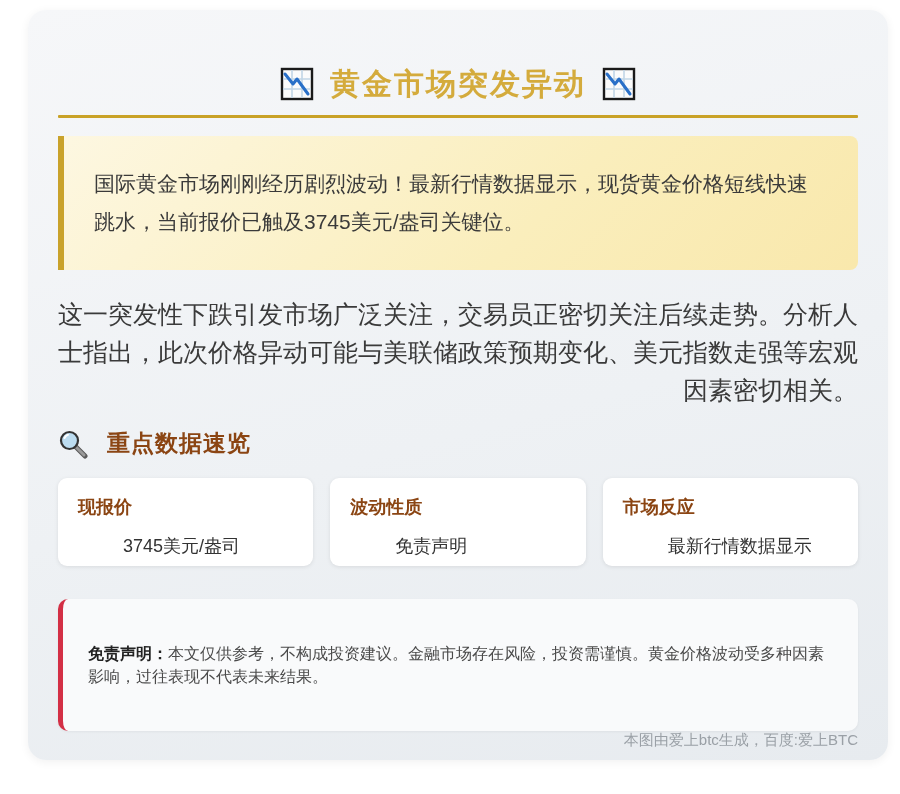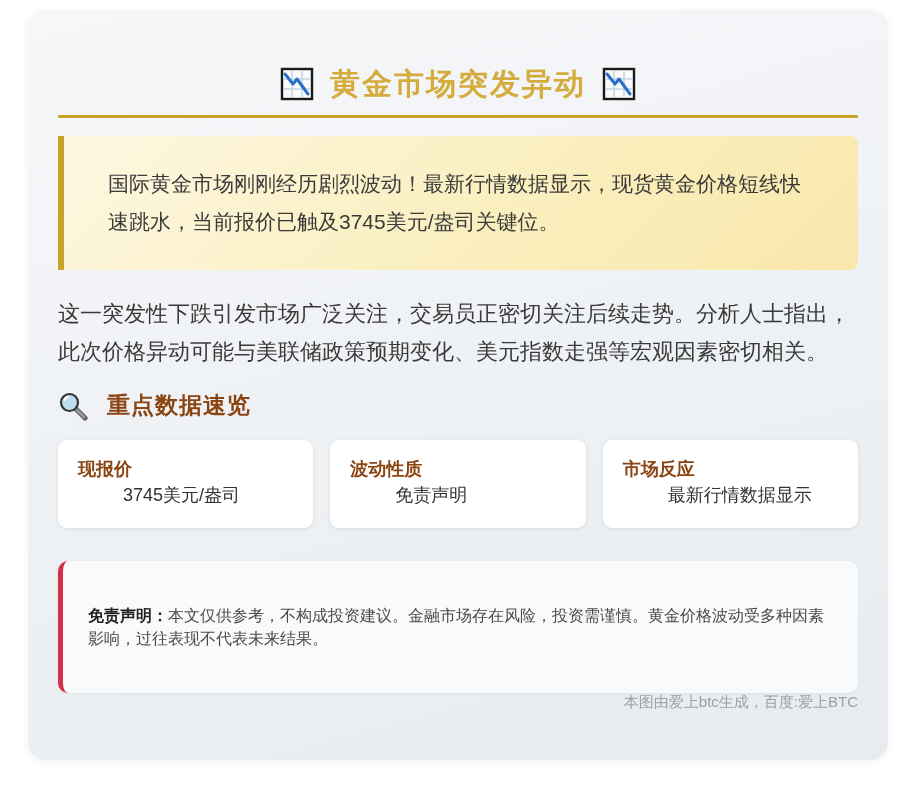--- a/index.html
+++ b/index.html
@@ -22,38 +22,38 @@
     line-height:1.2;
   }
   .chart-icon { width:34px; height:34px; display:block; }
   .divider { height:3px; background:#c9a227; margin-top:13px; border-radius:1px; }
 
   .alert-box {
     margin-top:18px; height:134px;
     background:linear-gradient(135deg, #fdf7e1 0%, #faeebc 60%, #f9e8ac 100%);
     border-left:6px solid #c9a22b;
     border-radius:0 8px 8px 0;
-    padding:0 44px;
+    padding:0 30px;
     display:flex; align-items:center;
   }
   .alert-text { font-size:21px; line-height:38px; color:#3a3a3a; }
 
-  .analysis-text { margin-top:25px; font-size:22px; line-height:38px; color:#3a3a3a; }
+  .analysis-text { margin-top:25px; font-size:25px; line-height:38px; color:#3a3a3a;text-align:right; }
 
   .section-head { margin-top:19px; display:flex; align-items:center; gap:19px; }
   .magnifier-icon { width:30px; height:30px; display:block; }
   .section-title { font-size:23px; font-weight:700; color:#8b4513; letter-spacing:1px; }
 
   .cards-row { display:flex; gap:17px; margin-top:19px; }
   .data-card {
     flex:1; background:#ffffff; border-radius:9px;
     padding:17px 20px; height:88px;
     box-shadow:0 1px 4px rgba(0,0,0,0.09);
   }
-  .card-label { font-size:18px; font-weight:700; color:#8b4513; margin-bottom:2px; }
+  .card-label { font-size:18px; font-weight:700; color:#8b4513; margin-bottom:15px; }
   .card-value { font-size:18px; color:#333333;margin-left:45px; }
 
   .disclaimer-box {
     margin-top:33px; height:132px;
     background:#f9fafb;
     border-left:5px solid #d32f45;
     border-radius:10px;
     padding:0 25px;
     display:flex; align-items:center;
     box-shadow:0 1px 3px rgba(0,0,0,0.05);

